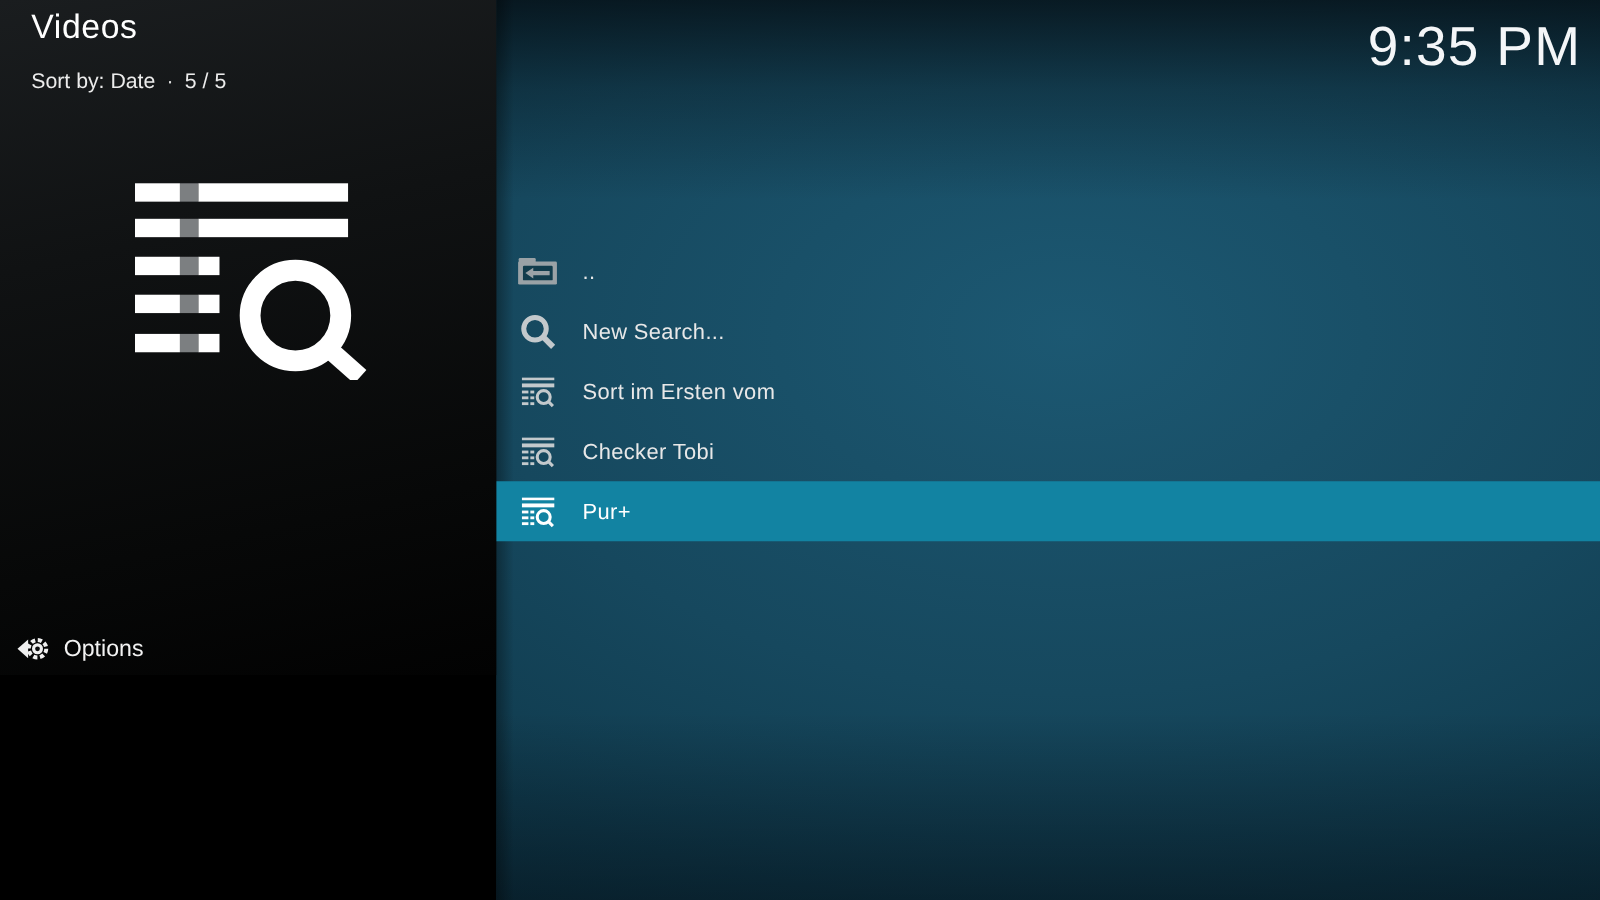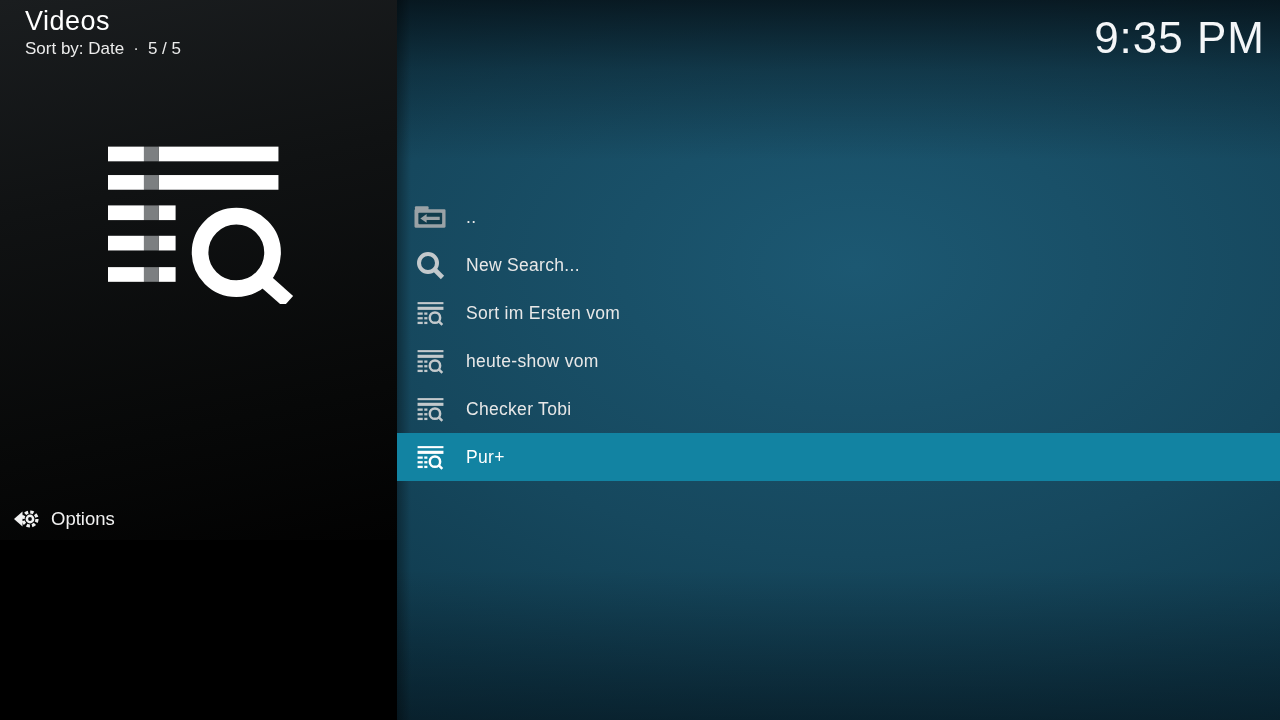--- a/index.html
+++ b/index.html
@@ -23,21 +23,21 @@
 
   
   .left-panel {
     position:absolute; left:0; top:0; width:397px; height:540px;
     background:linear-gradient(168deg, #1a1d1f 0%, #101213 35%, #070808 75%, #020202 100%);
     text-decoration:underline;
   }
 
   .header { position:absolute; left:25px; top:6px; }
   .page-title { color:#ffffff; font-size:27px; font-weight:300; letter-spacing:0.5px; }
-  .page-subtitle { margin-top:2px; color:#ececec; font-size:17px; font-weight:300; }
+  .page-subtitle { margin-top:18px; color:#ececec; font-size:17px; font-weight:300; }
   .page-subtitle .sep { margin:0 9px; color:#dcdcdc; }
 
   .clock {
     position:absolute; top:13px; right:15px; color:#f4f6f8;
     font-size:44px; font-weight:200; letter-spacing:1px;
   }
 
   .big-icon { position:absolute; left:108px; top:146px; }
 
   
@@ -104,37 +104,20 @@
               <rect x="8" y="17.5" width="3" height="2.2"></rect>
             <rect x="1.5" y="22" width="5" height="2.2"></rect>
               <rect x="8" y="22" width="3" height="2.2"></rect>
             <circle cx="18.3" cy="18" r="5" fill="none" stroke="currentColor" stroke-width="2.4"></circle>
             <line x1="22" y1="21.6" x2="25.4" y2="25" stroke="currentColor" stroke-width="2.4"></line>
           </svg>
         </span>
         <span class="rlabel">Sort im Ersten vom</span>
       </div>
 
-      <div class="row">
-        <span class="ric">
-          <svg width="29" height="29" viewBox="0 0 28 28" fill="currentColor" stroke="none">
-            <rect x="1.5" y="3" width="25" height="2"></rect>
-            <rect x="1.5" y="7.5" width="25" height="3"></rect>
-            <rect x="1.5" y="13" width="5" height="2.2"></rect>
-              <rect x="8" y="13" width="3" height="2.2"></rect>
-            <rect x="1.5" y="17.5" width="5" height="2.2"></rect>
-              <rect x="8" y="17.5" width="3" height="2.2"></rect>
-            <rect x="1.5" y="22" width="5" height="2.2"></rect>
-              <rect x="8" y="22" width="3" height="2.2"></rect>
-            <circle cx="18.3" cy="18" r="5" fill="none" stroke="currentColor" stroke-width="2.4"></circle>
-            <line x1="22" y1="21.6" x2="25.4" y2="25" stroke="currentColor" stroke-width="2.4"></line>
-          </svg>
-        </span>
-        <span class="rlabel">heute-show vom</span>
-      </div>
 
       <div class="row">
         <span class="ric">
           <svg width="29" height="29" viewBox="0 0 28 28" fill="currentColor" stroke="none">
             <rect x="1.5" y="3" width="25" height="2"></rect>
             <rect x="1.5" y="7.5" width="25" height="3"></rect>
             <rect x="1.5" y="13" width="5" height="2.2"></rect>
               <rect x="8" y="13" width="3" height="2.2"></rect>
             <rect x="1.5" y="17.5" width="5" height="2.2"></rect>
               <rect x="8" y="17.5" width="3" height="2.2"></rect>

